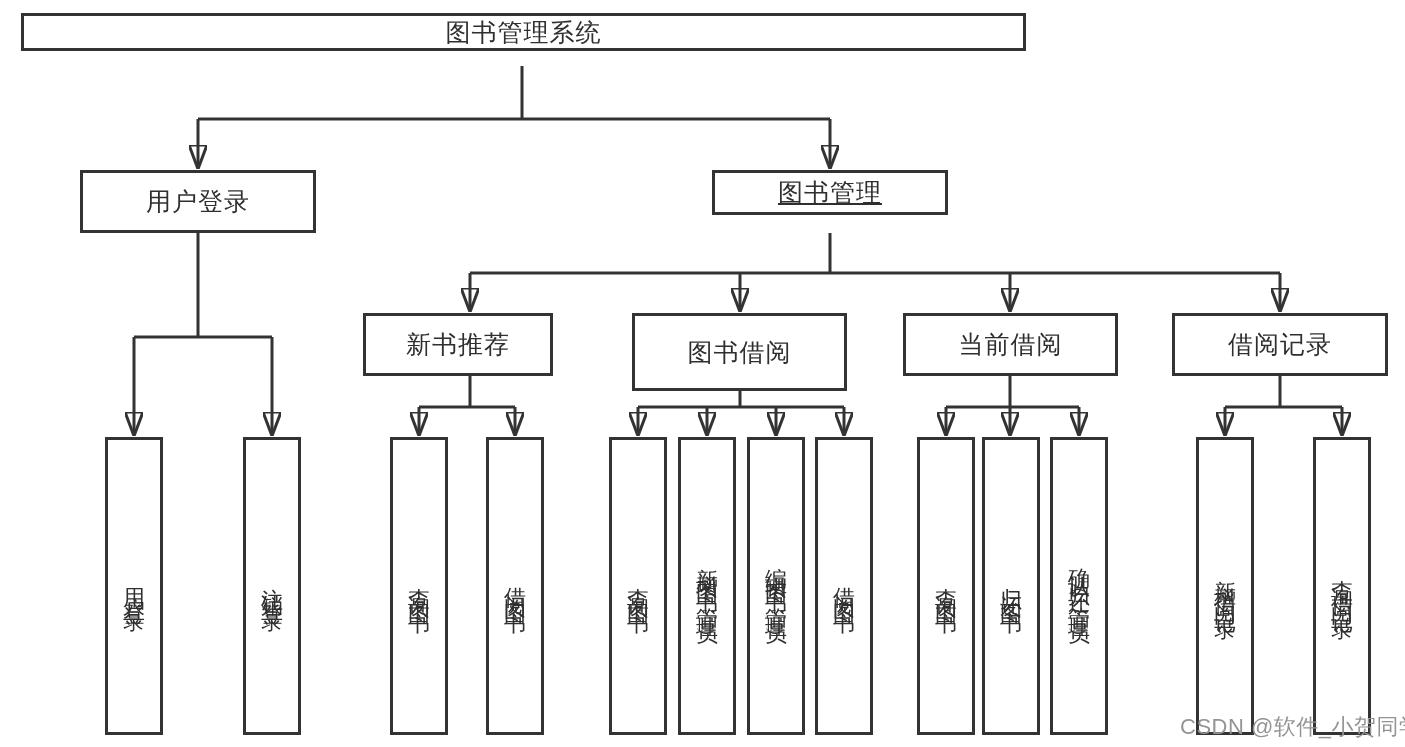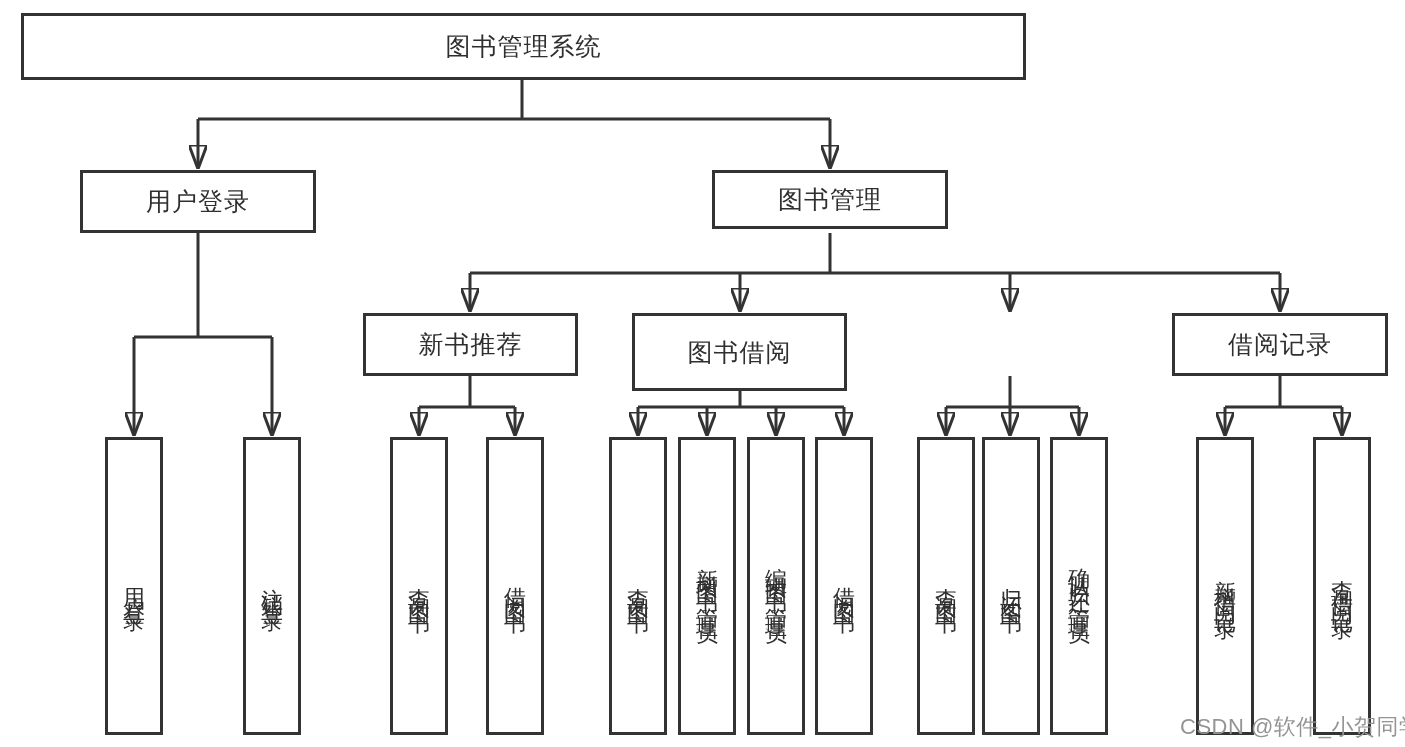--- a/index.html
+++ b/index.html
@@ -118,27 +118,28 @@
       <line x1="1079" y1="407" x2="1079" y2="435" marker-end="url(#arrow)"></line>
     </g>
 
     <g>
       <path d="M1280,376 V407 M1225,407 H1342"></path>
       <line x1="1225" y1="407" x2="1225" y2="435" marker-end="url(#arrow)"></line>
       <line x1="1342" y1="407" x2="1342" y2="435" marker-end="url(#arrow)"></line>
     </g>
   </svg>
 
-  <div class="node hnode" style="left:21px; top:13px; width:1005px; height:67px;">图书管理系统</div>
+  <div class="node hnode" style="left:21px; top:13px; width:1005px; height:38px;">图书管理系统</div>
 
   <div class="node hnode" style="left:80px; top:170px; width:236px; height:63px;">用户登录</div>
-  <div class="node hnode" style="left:712px; top:170px; width:236px; height:59px;">图书管理</div>
+  <div class="node hnode" style="left:712px; top:170px; width:236px; height:45px;text-decoration:underline;">图书管理</div>
 
-  <div class="node hnode" style="left:363px; top:313px; width:215px; height:63px;">新书推荐</div>
+  <div class="node hnode" style="left:363px; top:313px; width:190px; height:63px;">新书推荐</div>
   <div class="node hnode" style="left:632px; top:313px; width:215px; height:78px;">图书借阅</div>
+  <div class="node hnode" style="left:903px; top:313px; width:215px; height:63px;">当前借阅</div>
   <div class="node hnode" style="left:1172px; top:313px; width:216px; height:63px;">借阅记录</div>
 
   <div class="node leaf" style="left:105px;">用户登录</div>
   <div class="node leaf" style="left:243px;">注销登录</div>
 
   <div class="node leaf" style="left:390px;">查询图书</div>
   <div class="node leaf" style="left:486px;">借阅图书</div>
 
   <div class="node leaf" style="left:609px;">查询图书</div>
   <div class="node leaf" style="left:678px;">新增图书（管理员）</div>

